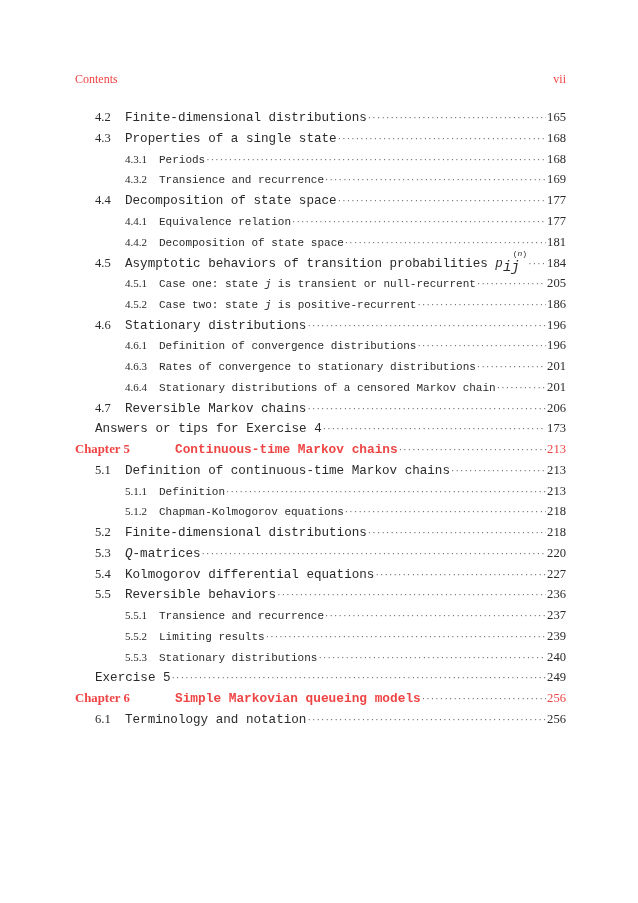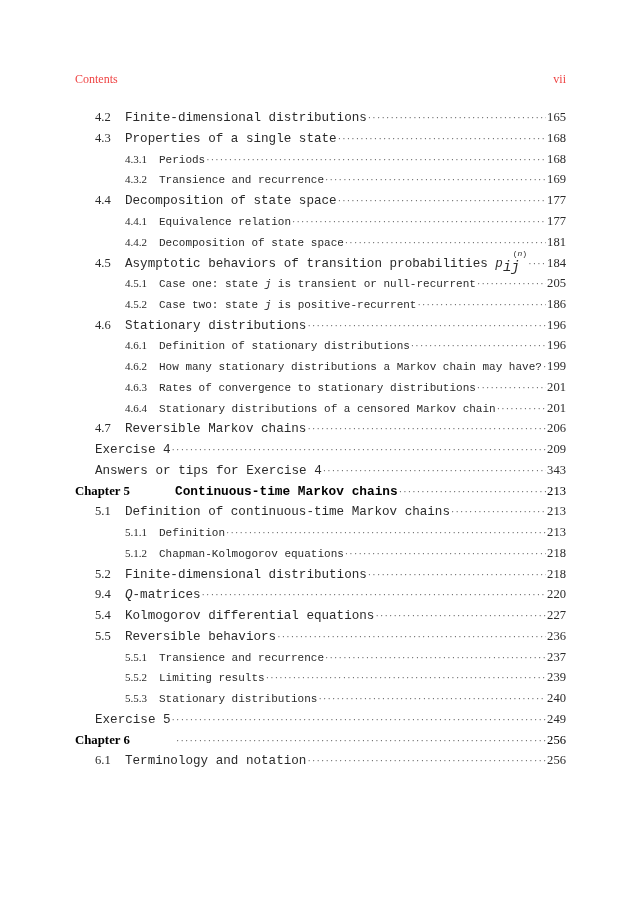--- a/index.html
+++ b/index.html
@@ -14,21 +14,21 @@
     font-family: "Liberation Serif", serif; font-size: 12px; color: #ef4444; align-items: center;
   }
   .toc { position: absolute; left: 75px; right: 72px; top: 110px; }
   .row {
     display: flex; align-items: baseline; height: 20.75px;
     font-family: "Liberation Serif", serif; font-size: 12.6px; white-space: nowrap;
   }
   .row.sub { font-size: 11px; padding-left: 50px; }
   .row.sec { padding-left: 20px; }
   .row.plain { padding-left: 20px; }
-  .row.chap { font-weight: bold; font-size: 12.8px; color: #000000; }
+  .row.chap { font-weight: bold; font-size: 12.8px; color: #ef4444; }
   .num { display: inline-block; flex: 0 0 auto; }
   .row.sec .num { width: 30px; }
   .row.sub .num { width: 34px; }
   .row.chap .num { width: 100px; }
   .title { flex: 0 0 auto; font-family: Liberation Mono, monospace; }
   .title i { font-style: italic; }
   .leader {
     flex: 1 1 auto; overflow: hidden; margin: 0 1px;
     color: #555; letter-spacing: 1.2px; font-weight: normal; font-size: 10px;
   }
@@ -108,57 +108,46 @@
       <span class="page">186</span>
     </div>
     <div class="row sec">
       <span class="num">4.6</span>
       <span class="title">Stationary distributions</span>
       <span class="leader"></span>
       <span class="page">196</span>
     </div>
     <div class="row sub">
       <span class="num">4.6.1</span>
-      <span class="title">Definition of stationary distributions</span>
+      <span class="title">Definition of convergence distributions</span>
       <span class="leader"></span>
       <span class="page">196</span>
-    </div>
-    <div class="row sub">
-      <span class="num">4.6.2</span>
-      <span class="title">How many stationary distributions a Markov chain may have?</span>
-      <span class="leader"></span>
-      <span class="page">199</span>
     </div>
     <div class="row sub">
       <span class="num">4.6.3</span>
       <span class="title">Rates of convergence to stationary distributions</span>
       <span class="leader"></span>
       <span class="page">201</span>
     </div>
     <div class="row sub">
       <span class="num">4.6.4</span>
       <span class="title">Stationary distributions of a censored Markov chain</span>
       <span class="leader"></span>
       <span class="page">201</span>
     </div>
     <div class="row sec">
       <span class="num">4.7</span>
       <span class="title">Reversible Markov chains</span>
       <span class="leader"></span>
       <span class="page">206</span>
     </div>
     <div class="row plain">
-      <span class="title">Exercise 4</span>
-      <span class="leader"></span>
-      <span class="page">209</span>
-    </div>
-    <div class="row plain">
       <span class="title">Answers or tips for Exercise 4</span>
       <span class="leader"></span>
-      <span class="page">343</span>
+      <span class="page">173</span>
     </div>
     <div class="row chap">
       <span class="num">Chapter 5</span>
       <span class="title">Continuous-time Markov chains</span>
       <span class="leader"></span>
       <span class="page">213</span>
     </div>
     <div class="row sec">
       <span class="num">5.1</span>
       <span class="title">Definition of continuous-time Markov chains</span>
@@ -177,21 +166,21 @@
       <span class="leader"></span>
       <span class="page">218</span>
     </div>
     <div class="row sec">
       <span class="num">5.2</span>
       <span class="title">Finite-dimensional distributions</span>
       <span class="leader"></span>
       <span class="page">218</span>
     </div>
     <div class="row sec">
-      <span class="num">9.4</span>
+      <span class="num">5.3</span>
       <span class="title"><i>Q</i>-matrices</span>
       <span class="leader"></span>
       <span class="page">220</span>
     </div>
     <div class="row sec">
       <span class="num">5.4</span>
       <span class="title">Kolmogorov differential equations</span>
       <span class="leader"></span>
       <span class="page">227</span>
     </div>
@@ -219,20 +208,21 @@
       <span class="leader"></span>
       <span class="page">240</span>
     </div>
     <div class="row plain">
       <span class="title">Exercise 5</span>
       <span class="leader"></span>
       <span class="page">249</span>
     </div>
     <div class="row chap">
       <span class="num">Chapter 6</span>
+      <span class="title">Simple Markovian queueing models</span>
       <span class="leader"></span>
       <span class="page">256</span>
     </div>
     <div class="row sec">
       <span class="num">6.1</span>
       <span class="title">Terminology and notation</span>
       <span class="leader"></span>
       <span class="page">256</span>
     </div>
   </div>

